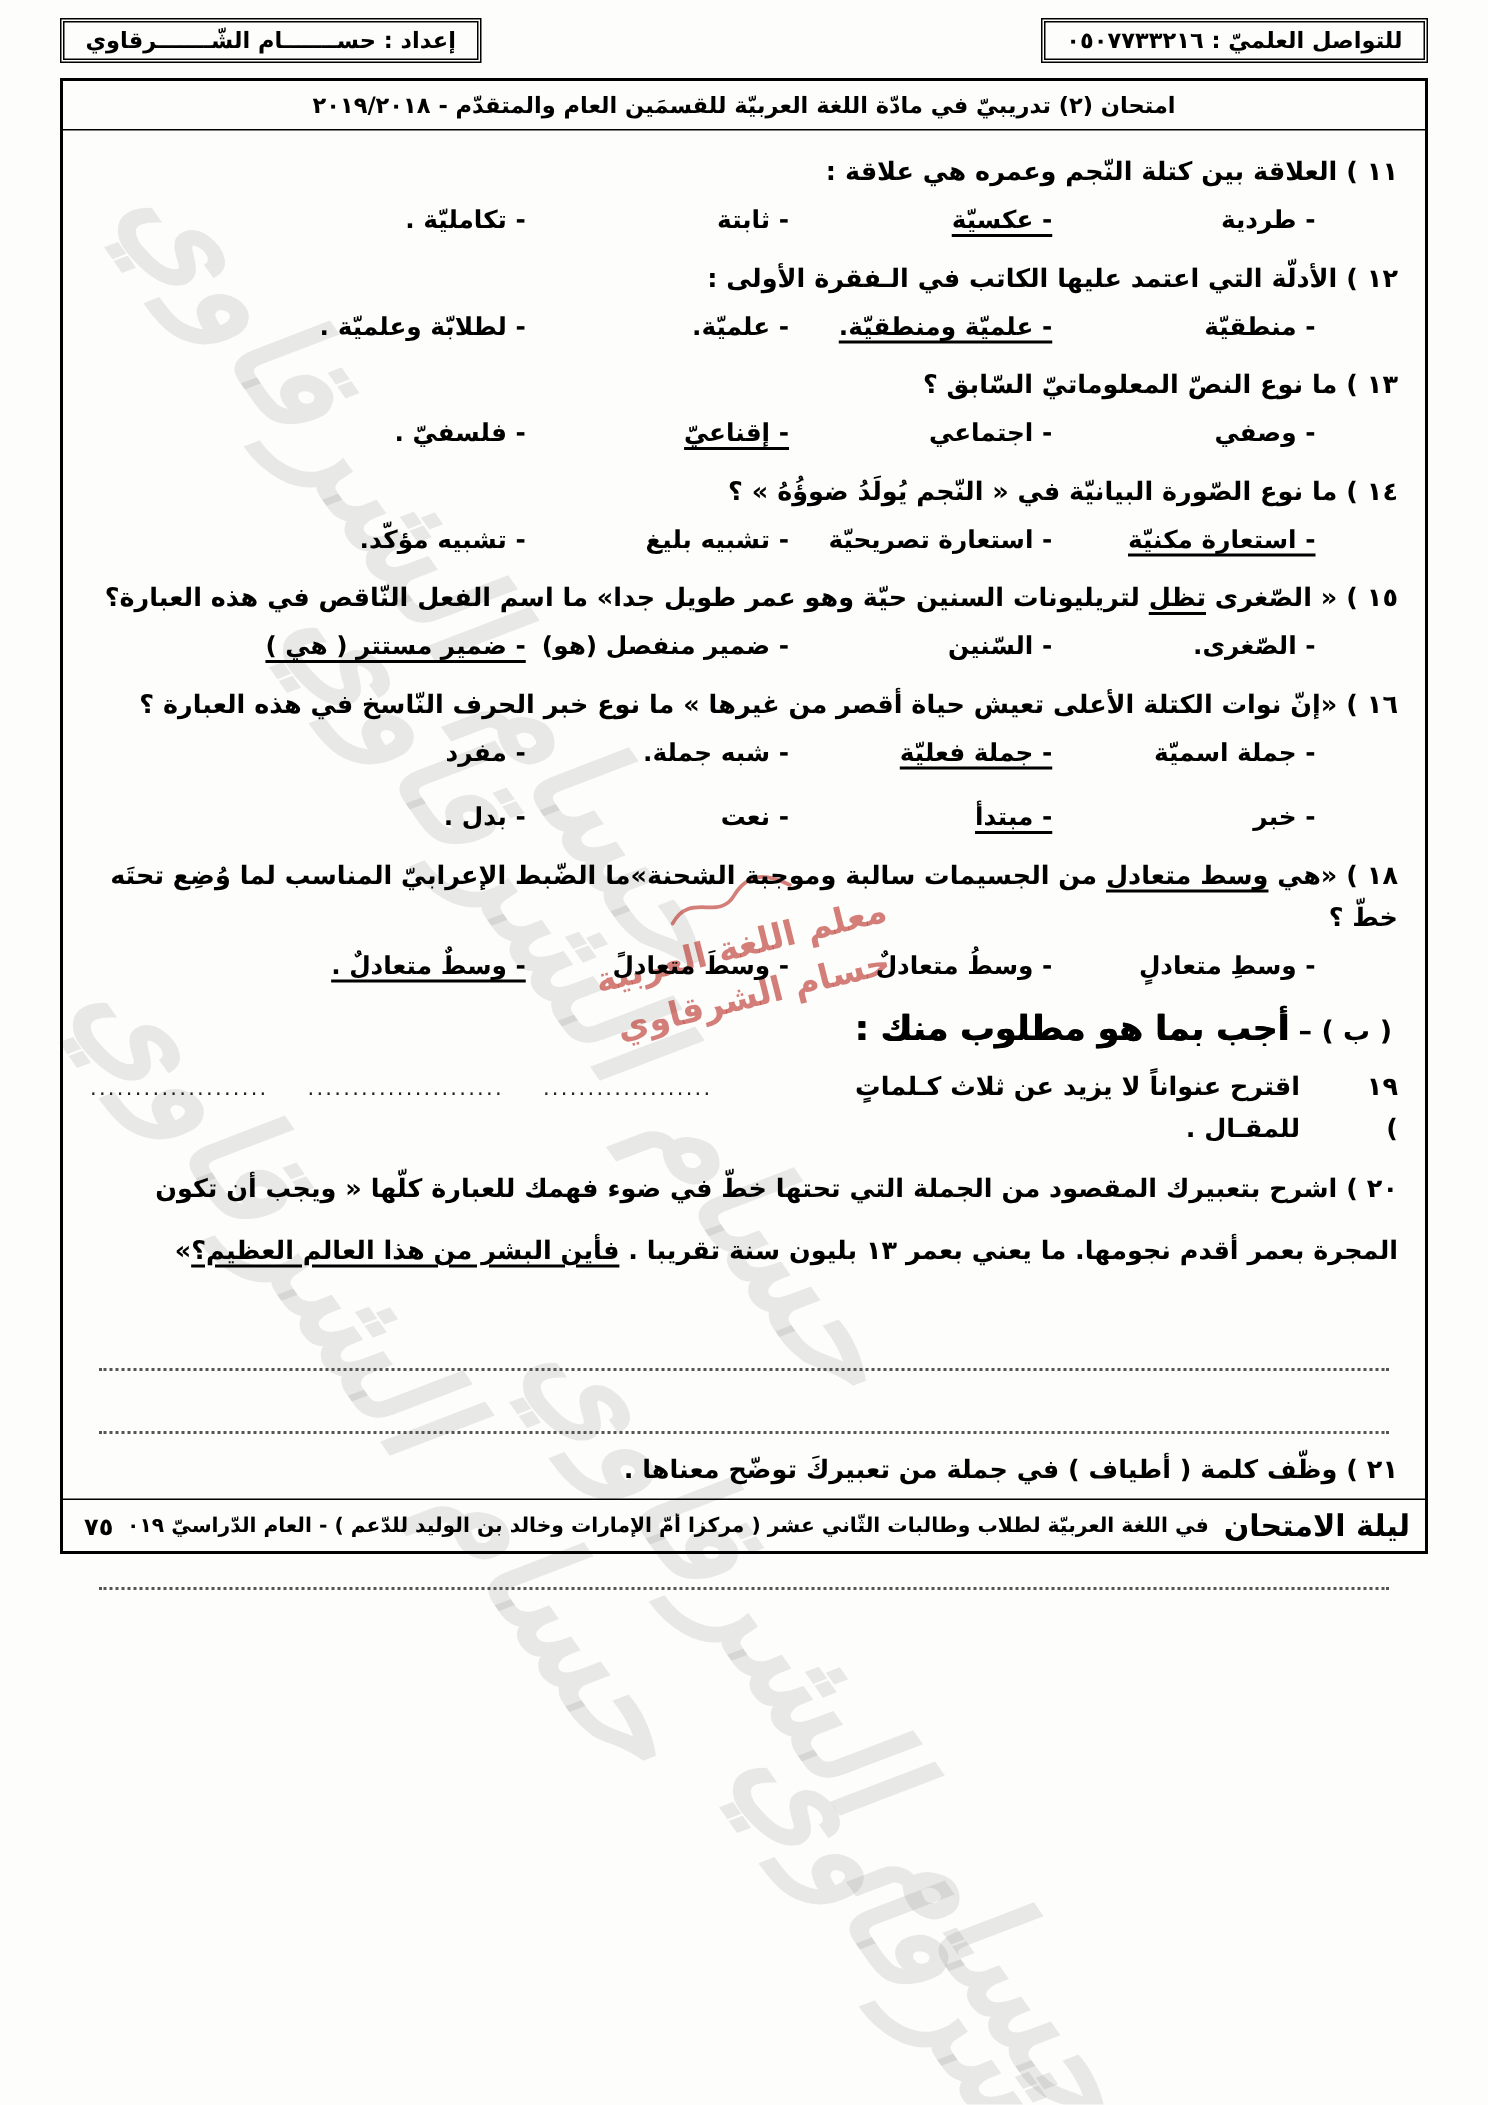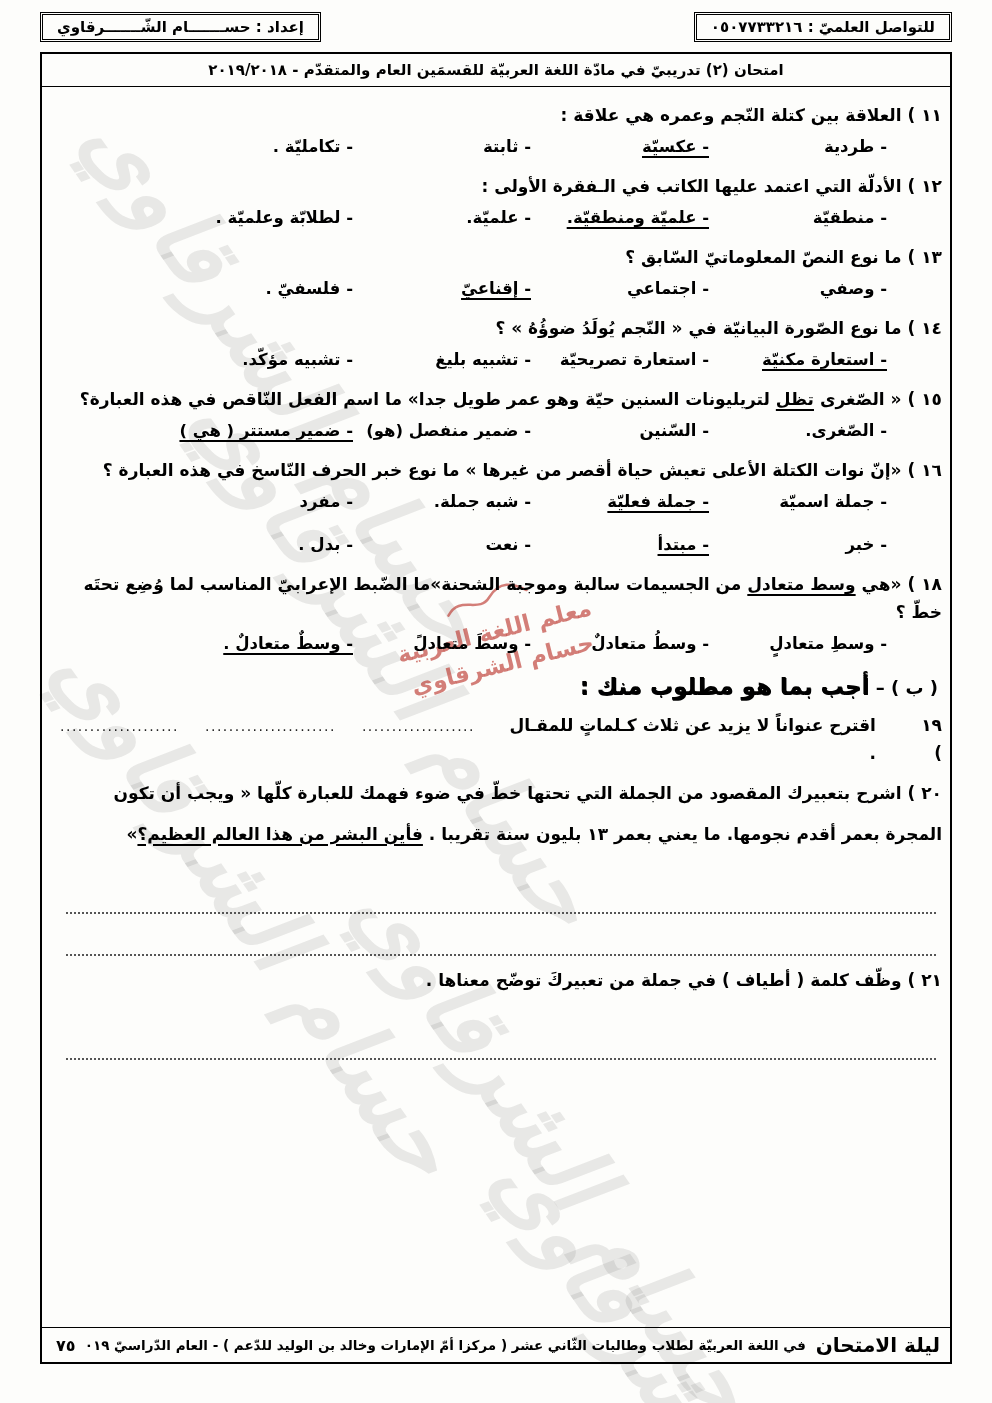--- a/index.html
+++ b/index.html
@@ -26,27 +26,27 @@
   .stamp svg{display:block;margin:0 auto 2px auto;}
   
   .top-row{display:flex;justify-content:space-between;padding:12px 40px 0 40px;position:relative;z-index:1;}
   .tbox{
     border:3px double #000;padding:3px 14px;font-weight:700;font-size:15px;
     background:transparent;text-align:right;white-space:nowrap;
   }
   
   .main-frame{
     position:relative;z-index:1;margin:10px 40px 0 40px;border:2px solid #000;
-    height:1312px;box-sizing:border-box;
+    height:984px;box-sizing:border-box;
   }
   .title-bar{
     border-bottom:1.5px solid #000;text-align:center;font-weight:700;font-size:15px;
     padding:7px 6px;
   }
-  .content{padding:14px 8px 0 18px;}
+  .content{padding:14px 18px 0 18px;}
   
   .q{margin-bottom:10px;}
   .q-line{margin:0;font-weight:700;font-size:17px;line-height:1.65;}
   .q-num{margin-left:6px;}
   .u{text-decoration:underline;text-decoration-thickness:1.5px;text-underline-offset:4px;}
   .opts{
     display:grid;grid-template-columns:repeat(4,1fr);
     padding:8px 55px 6px 115px;font-weight:700;font-size:16.5px;
   }
   .opt{text-align:right;white-space:nowrap;}

